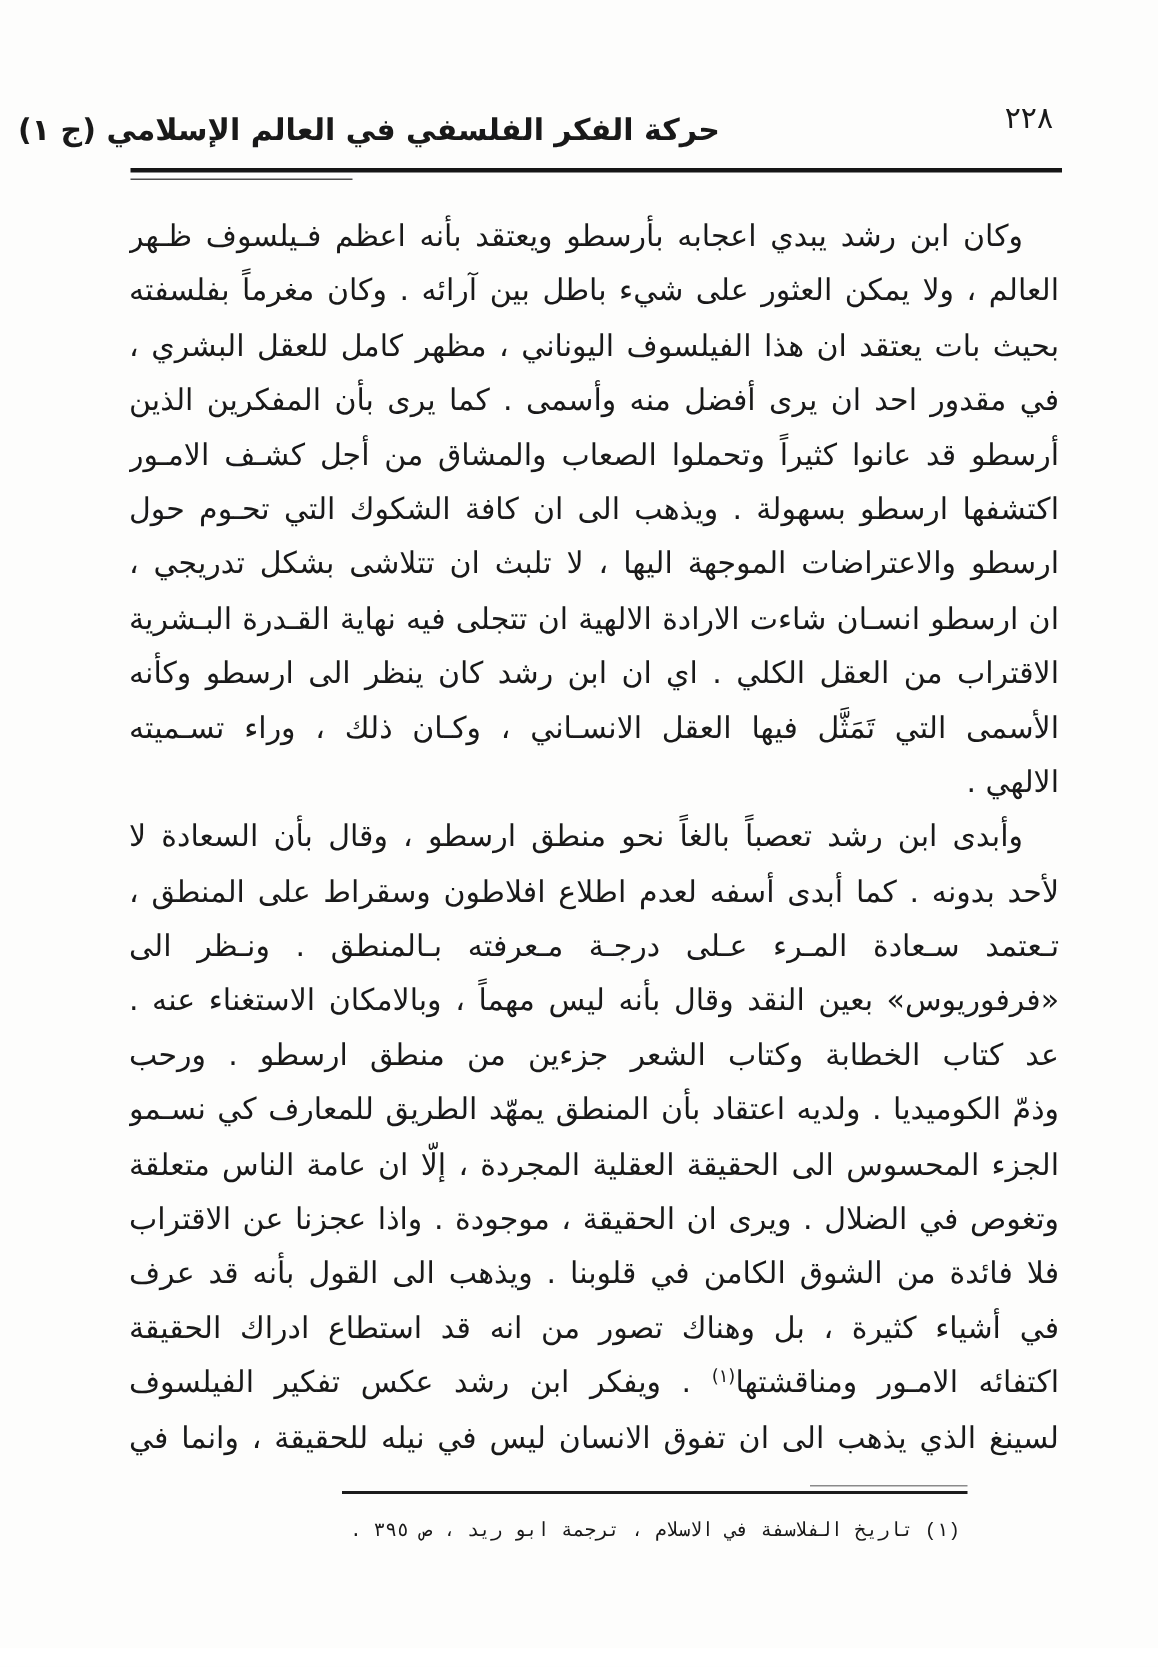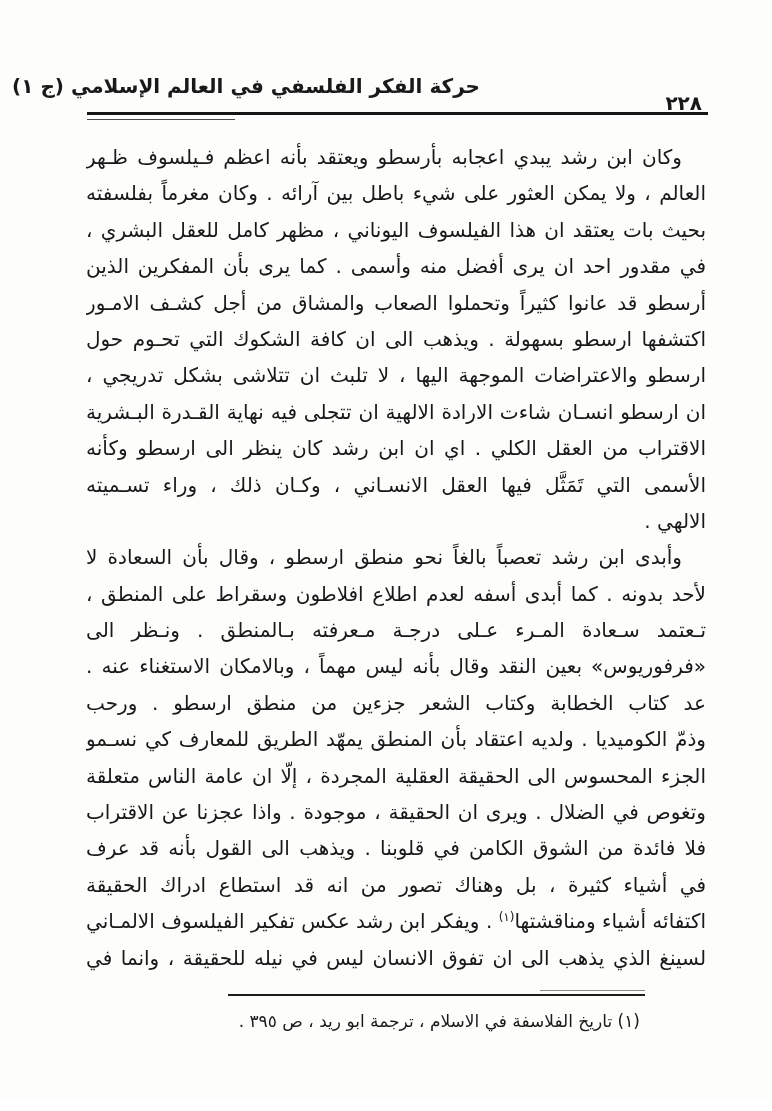--- a/index.html
+++ b/index.html
@@ -22,24 +22,24 @@
     position: absolute;
     top: 74px;
     right: 292px;
     font-size: 20px;
     font-weight: bold;
     white-space: nowrap;
     letter-spacing: 0;
   }
   .page-number {
     position: absolute;
-    top: 91px;
+    top: 66px;
     right: 70px;
     font-size: 20px;
-    font-weight: bold;
+    font-weight: normal;
   }
   .header-rule {
     position: absolute;
     top: 112px;
     left: 87px;
     width: 621px;
     height: 0;
     border-top: 3px solid #161616;
   }
   .header-rule-echo {
@@ -89,24 +89,25 @@
     top: 990px;
     left: 540px;
     width: 105px;
     height: 0;
     border-top: 1px solid #8a8a8a;
   }
   .footnote {
     position: absolute;
     top: 1006px;
     right: 132px;
-    font-size: 17px;
+    font-size: 13px;
     line-height: 30px;
     text-align: left;
     white-space: nowrap;
+    font-family: Liberation Mono, monospace;
   }
 </style>
 </head>
 <body>
 
 <div class="page">
 
   <div class="running-title">حركة الفكر الفلسفي في العالم الإسلامي (ج ١)</div>
 
   <div class="page-number">٢٢٨</div>
@@ -132,21 +133,21 @@
         <div class="line indent">وأبدى ابن رشد تعصباً بالغاً نحو منطق ارسطو ، وقال بأن السعادة لا تتحقق</div>
         <div class="line">لأحد بدونه . كما أبدى أسفه لعدم اطلاع افلاطون وسقراط على المنطق ، في حين</div>
         <div class="line">تـعتمد سـعادة المـرء عـلى درجـة مـعرفته بـالمنطق . ونـظر الى ايسـاغوجي</div>
         <div class="line">«فرفوريوس» بعين النقد وقال بأنه ليس مهماً ، وبالامكان الاستغناء عنه . بـينما</div>
         <div class="line">عد كتاب الخطابة وكتاب الشعر جزءين من منطق ارسطو . ورحب بالتراجيديا</div>
         <div class="line">وذمّ الكوميديا . ولديه اعتقاد بأن المنطق يمهّد الطريق للمعارف كي نسـمو مـن</div>
         <div class="line">الجزء المحسوس الى الحقيقة العقلية المجردة ، إلّا ان عامة الناس متعلقة بالحس دائماً</div>
         <div class="line">وتغوص في الضلال . ويرى ان الحقيقة ، موجودة . واذا عجزنا عن الاقتراب منها ،</div>
         <div class="line">فلا فائدة من الشوق الكامن في قلوبنا . ويذهب الى القول بأنه قد عرف الحقيقة</div>
         <div class="line">في أشياء كثيرة ، بل وهناك تصور من انه قد استطاع ادراك الحقيقة المطلقة ، وعدم</div>
-        <div class="line"><span>اكتفائه أشياء ومناقشتها</span><sup class="fn-ref">(١)</sup><span> . ويفكر ابن رشد عكس تفكير الفيلسوف الالمـاني</span></div>
+        <div class="line"><span>اكتفائه الامـور ومناقشتها</span><sup class="fn-ref">(١)</sup><span> . ويفكر ابن رشد عكس تفكير الفيلسوف الالمـاني</span></div>
         <div class="line">لسينغ الذي يذهب الى ان تفوق الانسان ليس في نيله للحقيقة ، وانما في الجهود</div>
       </div>
     </main>
 
   <div class="footnote-rule-echo"></div>
   <div class="footnote-rule"></div>
 
   <div class="footnote">(١) تاريخ الفلاسفة في الاسلام ، ترجمة ابو ريد ، ص ٣٩٥ .</div>
 
 </div>

